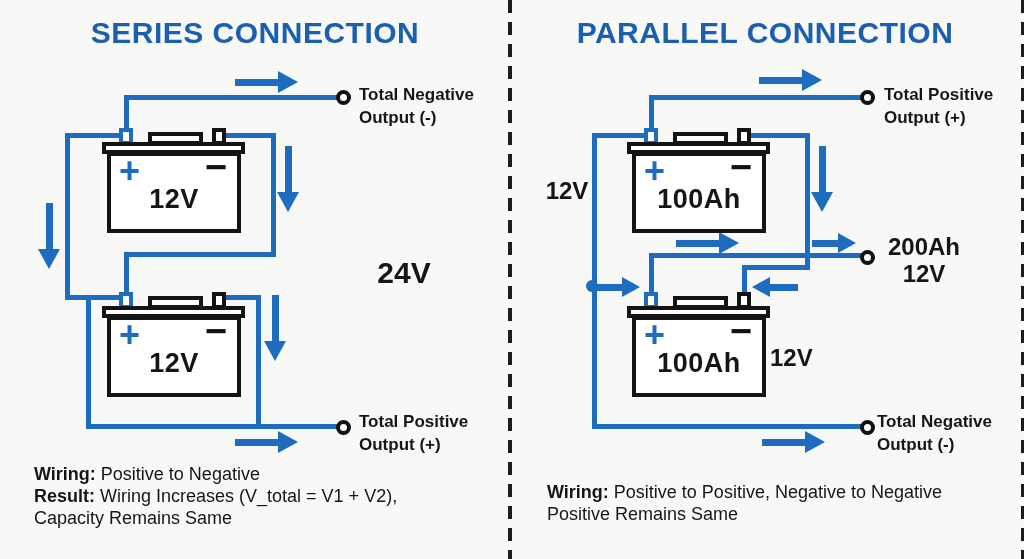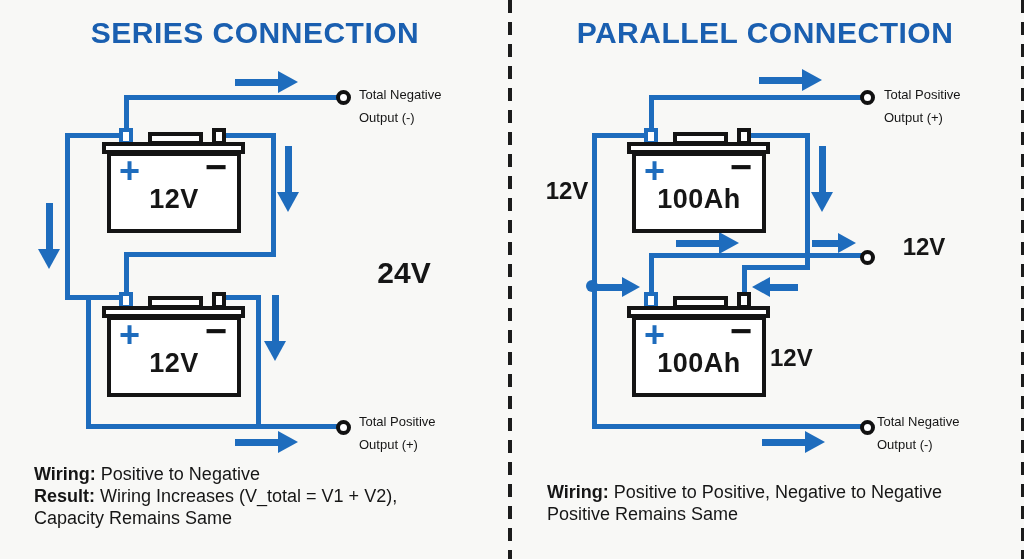--- a/index.html
+++ b/index.html
@@ -36,21 +36,21 @@
   .stub-minus{left:110px;top:0;width:14px;height:17px;border:4px solid #141414;}
   .cap{left:0;top:14px;width:143px;height:12px;border:4px solid #141414;}
   .bbody{left:5px;top:24px;width:134px;height:81px;border:4px solid #141414;}
   .bbody .plus{position:absolute;left:8px;top:-6px;background:transparent;color:var(--blue);
                font-size:36px;font-weight:700;}
   .bbody .minus{position:absolute;right:10px;top:-10px;background:transparent;color:#111;
                font-size:38px;font-weight:700;}
   .bbody .bval{position:absolute;left:0;top:28px;width:100%;background:transparent;text-align:center;
                font-size:27px;font-weight:700;letter-spacing:.5px;}
   
-  .outlabel{position:absolute;font-size:13px;font-weight:400;line-height:23px;white-space:nowrap;}
+  .outlabel{position:absolute;font-size:17px;font-weight:700;line-height:23px;white-space:nowrap;}
   .biglabel{position:absolute;font-weight:700;white-space:nowrap;}
   .notes{position:absolute;font-size:18px;line-height:22px;white-space:nowrap;}
   .notes b{font-weight:700;margin-right:5px;}
 </style>
 </head>
 <body>
 
 <div class="stage">
 
   <div class="title" style="left:45px;top:16px;text-align:center;">SERIES CONNECTION</div>
@@ -205,20 +205,21 @@
   <div class="term" style="left:860px;top:90px;"></div>
   <div class="term" style="left:860px;top:250px;"></div>
   <div class="term" style="left:860px;top:420px;"></div>
 
   <div class="outlabel" style="left:884px;top:83px;">
     <div>Total Positive</div>
     <div>Output (+)</div>
   </div>
   <div class="biglabel" style="left:543px;top:177px;width:48px;text-align:center;font-size:24px;">12V</div>
   <div class="biglabel" style="left:880px;top:233px;width:88px;text-align:center;font-size:24px;line-height:27px;">
+    <div>200Ah</div>
     <div>12V</div>
   </div>
   <div class="biglabel" style="left:770px;top:344px;font-size:24px;">12V</div>
   <div class="outlabel" style="left:877px;top:410px;">
     <div>Total Negative</div>
     <div>Output (-)</div>
   </div>
   <div class="notes" style="left:547px;top:481px;">
     <div><b>Wiring:</b><span>Positive to Positive, Negative to Negative</span></div>
     <div>Positive Remains Same</div>

